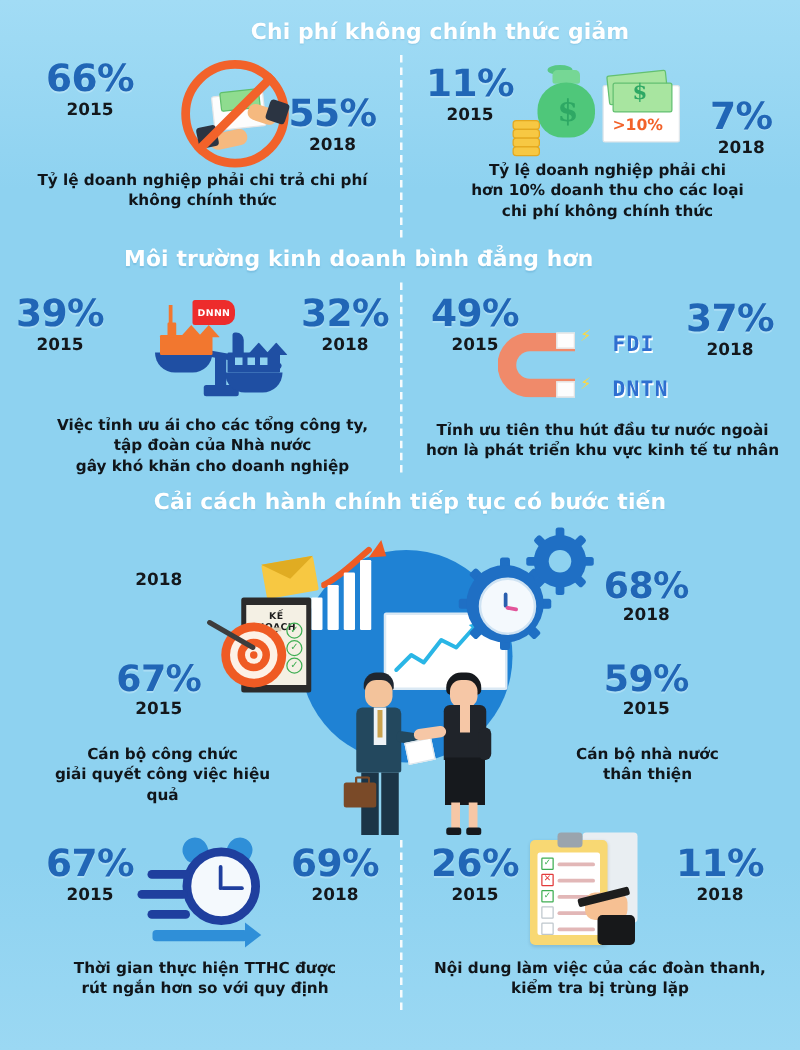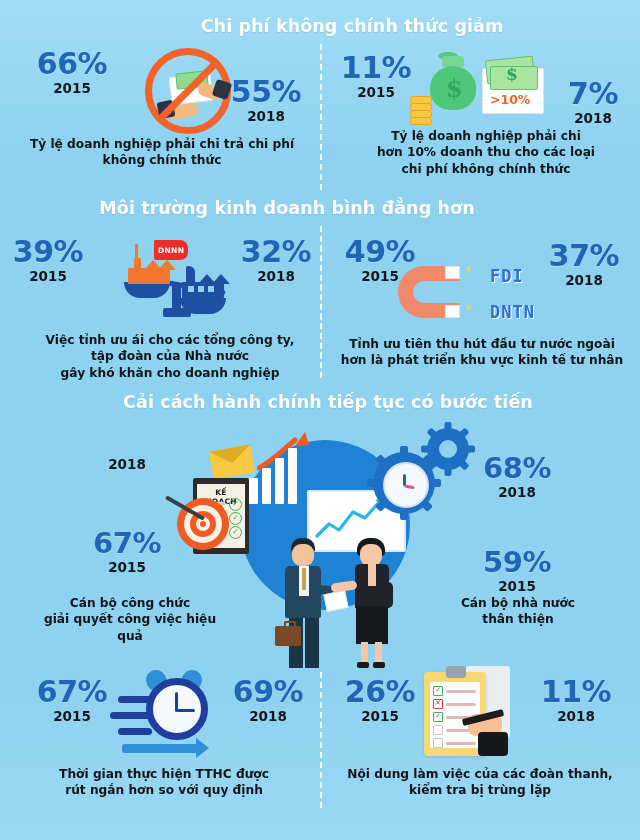--- a/index.html
+++ b/index.html
@@ -383,21 +383,21 @@
     <div class="yr">2015</div>
   </div>
   <div class="caption" style="left:30px;top:595px;width:200px;white-space:pre-line;">Cán bộ công chức
 giải quyết công việc hiệu quả</div>
 
   <div class="stat" style="left:470px;top:455px;width:94px;">
     <div class="pct" style="font-size:29px;">68%</div>
     <div class="yr">2018</div>
   </div>
   <div class="stat" style="left:470px;top:530px;width:94px;">
-    <div class="pct" style="font-size:29px;margin-top:19px;">59%</div>
+    <div class="pct" style="font-size:29px;">59%</div>
     <div class="yr">2015</div>
   </div>
   <div class="caption" style="left:420px;top:595px;width:196px;white-space:pre-line;">Cán bộ nhà nước
 thân thiện</div>
 
   <div class="vdivider" style="left:320px;top:672px;height:136px;"></div>
 
   <div class="stat" style="left:28px;top:678px;width:88px;">
     <div class="pct big">67%</div>
     <div class="yr">2015</div>

